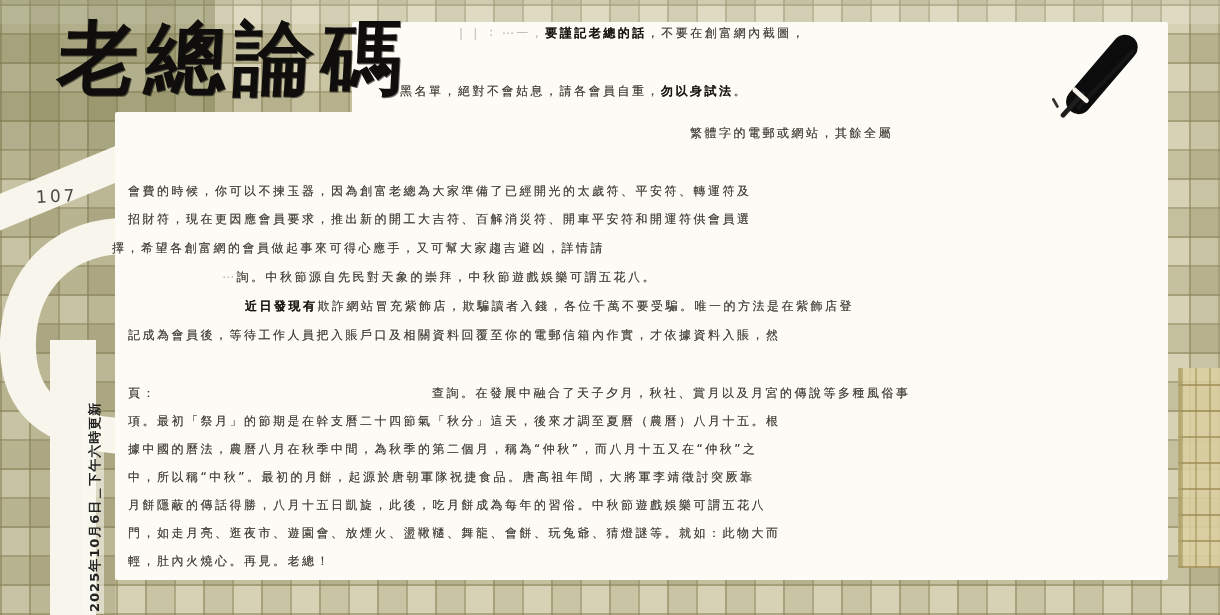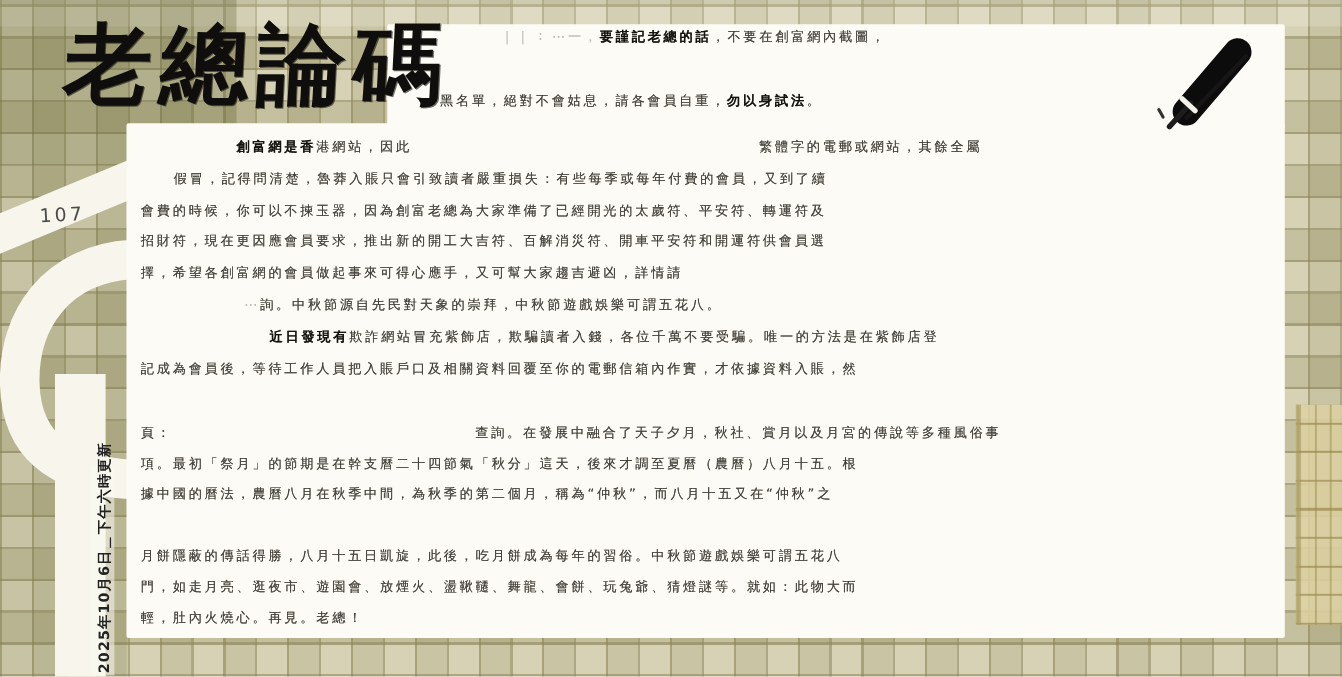--- a/index.html
+++ b/index.html
@@ -71,30 +71,29 @@
   <svg class="pen-svg" viewBox="0 0 100 95">
     <path d="M30 78 L78 22" stroke="#0c0c0c" stroke-width="26" stroke-linecap="round"></path>
     <path d="M30 84 L86 26" stroke="#161616" stroke-width="4" stroke-linecap="round"></path>
     <path d="M14 92 L34 70" stroke="#1d1d1d" stroke-width="5" stroke-linecap="round"></path>
     <path d="M26 66 L38 77" stroke="#f4f2ea" stroke-width="5" stroke-linecap="round"></path>
     <path d="M4 76 l4 7" stroke="#333" stroke-width="3" stroke-linecap="round"></path>
   </svg>
 
   <div class="ln" style="left:455px;top:27px"><span class="f">｜｜ ∶ ⋯一，</span><span class="b">要謹記老總的話</span><span>，不要在創富網內截圖，</span></div>
   <div class="ln" style="left:400px;top:85px"><span>黑名單，絕對不會姑息，請各會員自重，</span><span class="b">勿以身試法</span><span>。</span></div>
-  <div class="ln" style="left:215px;top:127px"><span class="b">創富網是香</span><span>港網站，因此</span></div>
   <div class="ln" style="left:690px;top:127px"><span>繁體字的電郵或網站，其餘全屬</span></div>
-  <div class="ln" style="left:158px;top:156px"><span>假冒，記得問清楚，魯莽入賬只會引致讀者嚴重損失：有些每季或每年付費的會員，又到了續</span></div>
   <div class="ln" style="left:128px;top:185px"><span>會費的時候，你可以不揀玉器，因為創富老總為大家準備了已經開光的太歲符、平安符、轉運符及</span></div>
   <div class="ln" style="left:128px;top:213px"><span>招財符，現在更因應會員要求，推出新的開工大吉符、百解消災符、開車平安符和開運符供會員選</span></div>
-  <div class="ln" style="left:128px;top:242px"><span>擇，希望各創富網的會員做起事來可得心應手，又可幫大家趨吉避凶，詳情請</span></div>
+  <div class="ln" style="left:112px;top:242px"><span>擇，希望各創富網的會員做起事來可得心應手，又可幫大家趨吉避凶，詳情請</span></div>
   <div class="ln" style="left:222px;top:271px"><span class="f">⋯</span><span>詢。中秋節源自先民對天象的崇拜，中秋節遊戲娛樂可謂五花八。</span></div>
   <div class="ln" style="left:245px;top:300px"><span class="b">近日發現有</span><span>欺詐網站冒充紫飾店，欺騙讀者入錢，各位千萬不要受騙。唯一的方法是在紫飾店登</span></div>
   <div class="ln" style="left:128px;top:329px"><span>記成為會員後，等待工作人員把入賬戶口及相關資料回覆至你的電郵信箱內作實，才依據資料入賬，然</span></div>
   <div class="ln" style="left:128px;top:387px"><span>頁：</span></div>
   <div class="ln" style="left:432px;top:387px"><span>查詢。在發展中融合了天子夕月，秋社、賞月以及月宮的傳說等多種風俗事</span></div>
   <div class="ln" style="left:128px;top:415px"><span>項。最初「祭月」的節期是在幹支曆二十四節氣「秋分」這天，後來才調至夏曆（農曆）八月十五。根</span></div>
   <div class="ln" style="left:128px;top:443px"><span>據中國的曆法，農曆八月在秋季中間，為秋季的第二個月，稱為“仲秋”，而八月十五又在“仲秋”之</span></div>
+  <div class="ln" style="left:128px;top:471px"><span>中，所以稱“中秋”。最初的月餅，起源於唐朝軍隊祝捷食品。唐高祖年間，大將軍李靖徵討突厥靠</span></div>
   <div class="ln" style="left:128px;top:499px"><span>月餅隱蔽的傳話得勝，八月十五日凱旋，此後，吃月餅成為每年的習俗。中秋節遊戲娛樂可謂五花八</span></div>
   <div class="ln" style="left:128px;top:527px"><span>門，如走月亮、逛夜市、遊園會、放煙火、盪鞦韆、舞龍、會餅、玩兔爺、猜燈謎等。就如：此物大而</span></div>
   <div class="ln" style="left:128px;top:555px"><span>輕，肚內火燒心。再見。老總！</span></div>
 
 </div>
 
 </body></html>

